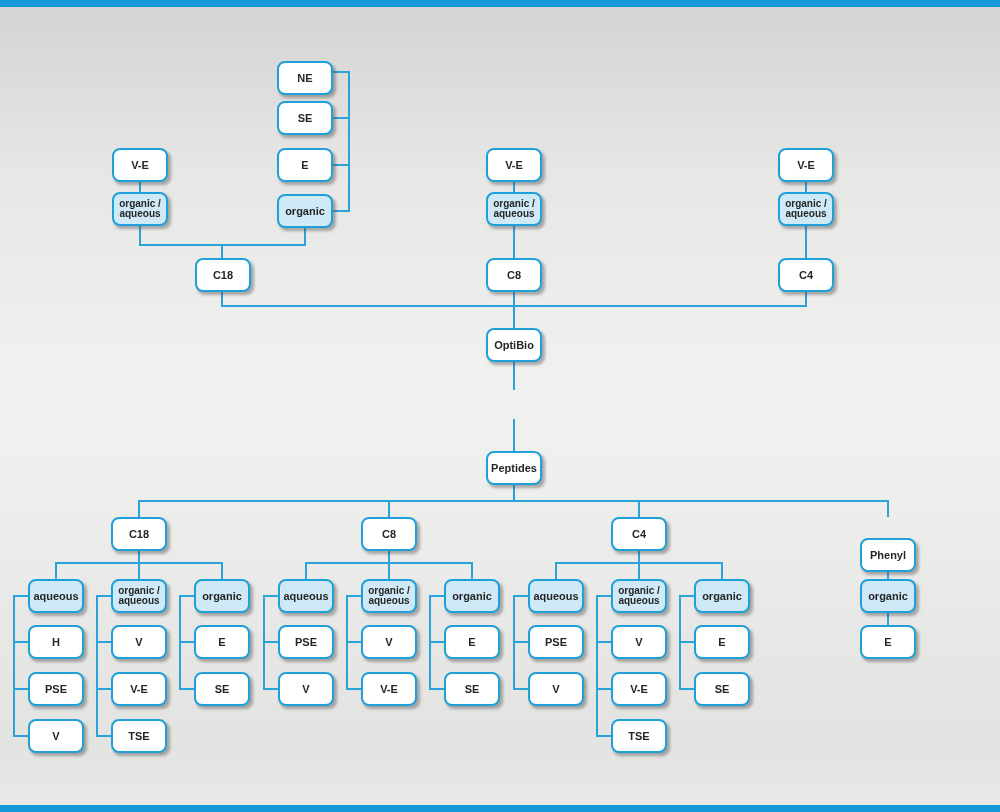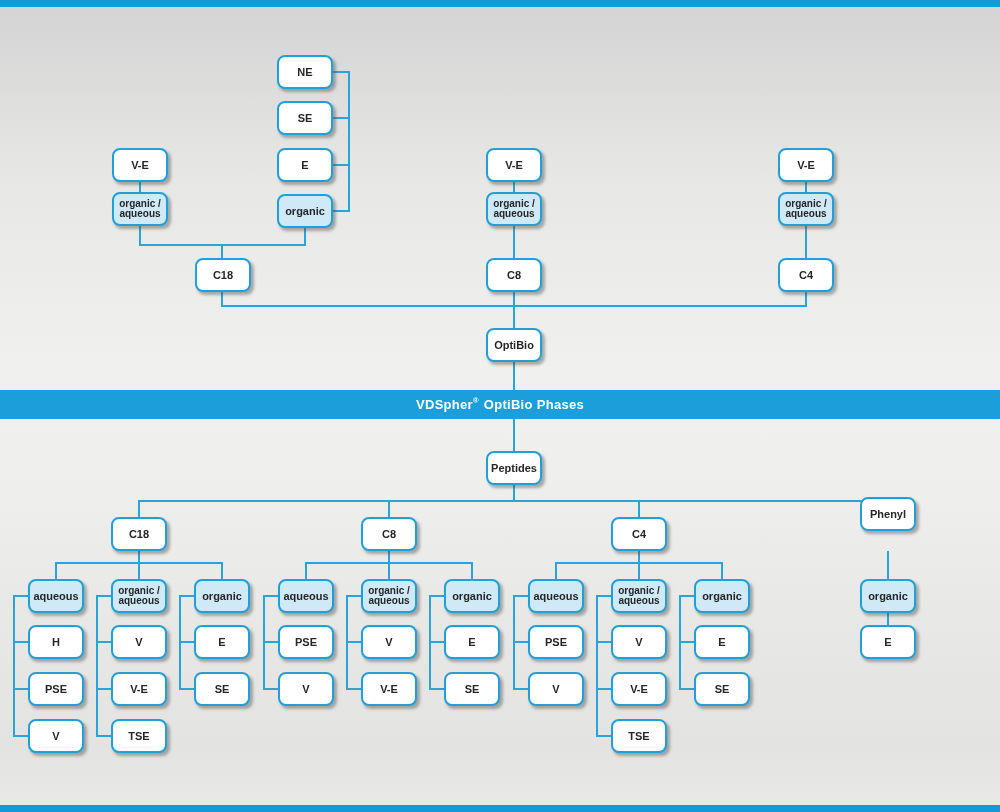--- a/index.html
+++ b/index.html
@@ -30,21 +30,21 @@
   .vl{width:2px;}
 </style>
 </head>
 <body>
 
 <div id="stage">
 
   <div class="bar" style="top:0"></div>
   <div class="bar" style="top:805px"></div>
 
-  <div class="box" style="left:277px;top:55px">NE</div>
+  <div class="box" style="left:277px;top:61px">NE</div>
   <div class="box" style="left:277px;top:101px">SE</div>
   <div class="box" style="left:277px;top:148px">E</div>
   <div class="box lt" style="left:277px;top:194px">organic</div>
 
   <div class="box" style="left:112px;top:148px">V-E</div>
   <div class="box lt two" style="left:112px;top:192px">organic / aqueous</div>
   <div class="box" style="left:195px;top:258px">C18</div>
 
   <div class="box" style="left:486px;top:148px">V-E</div>
   <div class="box lt two" style="left:486px;top:192px">organic / aqueous</div>
@@ -72,37 +72,34 @@
   <div class="vl" style="left:513px;top:226px;height:32px"></div>
   <div class="vl" style="left:805px;top:182px;height:10px"></div>
   <div class="vl" style="left:805px;top:226px;height:32px"></div>
 
   <div class="vl" style="left:221px;top:292px;height:15px"></div>
   <div class="vl" style="left:805px;top:292px;height:15px"></div>
   <div class="hl" style="left:221px;top:305px;width:586px"></div>
   <div class="vl" style="left:513px;top:292px;height:36px"></div>
   <div class="vl" style="left:513px;top:362px;height:28px"></div>
 
-  <div class="banner">
-    <span>VDSpher</span><sup>®</sup>&nbsp;<span>OptiBio Phases</span>
-  </div>
 
   <div class="vl" style="left:513px;top:419px;height:32px"></div>
   <div class="box" style="left:486px;top:451px">Peptides</div>
   <div class="vl" style="left:513px;top:485px;height:16px"></div>
   <div class="hl" style="left:138px;top:500px;width:751px"></div>
   <div class="vl" style="left:138px;top:500px;height:17px"></div>
   <div class="vl" style="left:388px;top:500px;height:17px"></div>
   <div class="vl" style="left:638px;top:500px;height:17px"></div>
   <div class="vl" style="left:887px;top:500px;height:17px"></div>
 
   <div class="box" style="left:111px;top:517px">C18</div>
   <div class="box" style="left:361px;top:517px">C8</div>
   <div class="box" style="left:611px;top:517px">C4</div>
-  <div class="box" style="left:860px;top:497px">Phenyl</div>
+  <div class="box" style="left:860px;top:538px">Phenyl</div>
 
   <div class="vl" style="left:138px;top:551px;height:13px"></div>
   <div class="hl" style="left:55px;top:562px;width:168px"></div>
   <div class="vl" style="left:55px;top:562px;height:17px"></div>
   <div class="vl" style="left:138px;top:562px;height:17px"></div>
   <div class="vl" style="left:221px;top:562px;height:17px"></div>
 
   <div class="vl" style="left:388px;top:551px;height:13px"></div>
   <div class="hl" style="left:305px;top:562px;width:168px"></div>
   <div class="vl" style="left:305px;top:562px;height:17px"></div>

